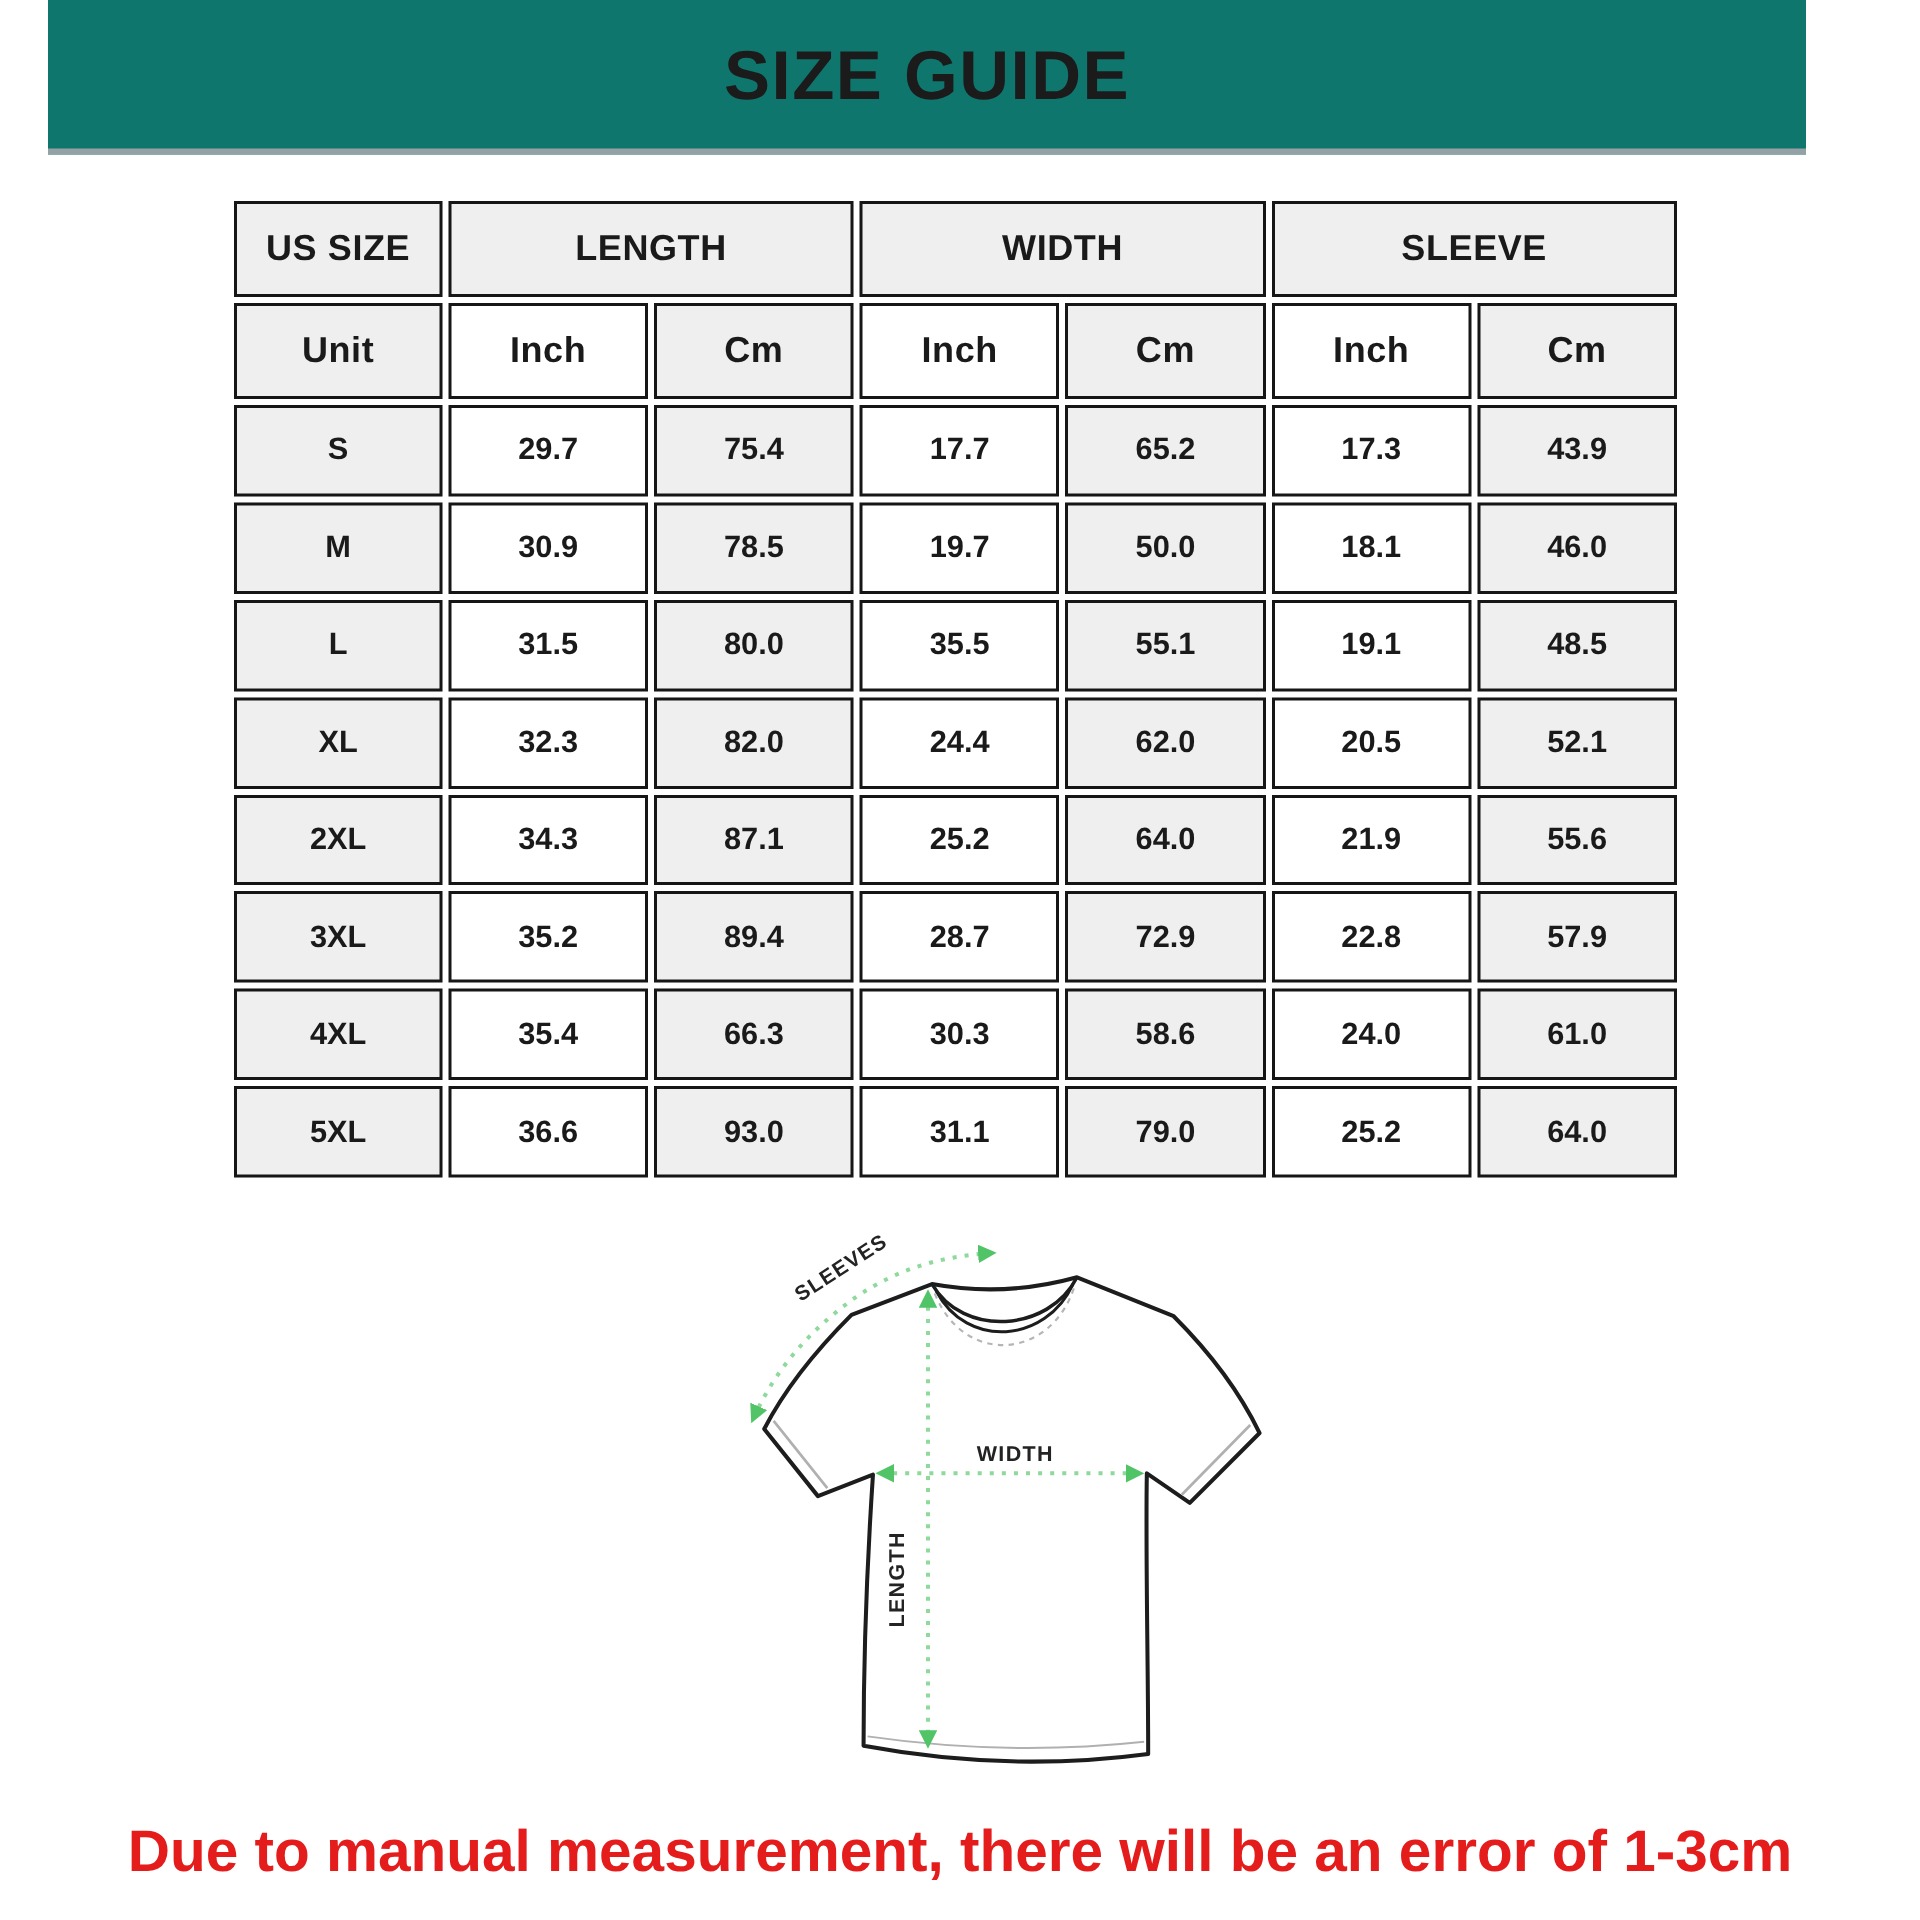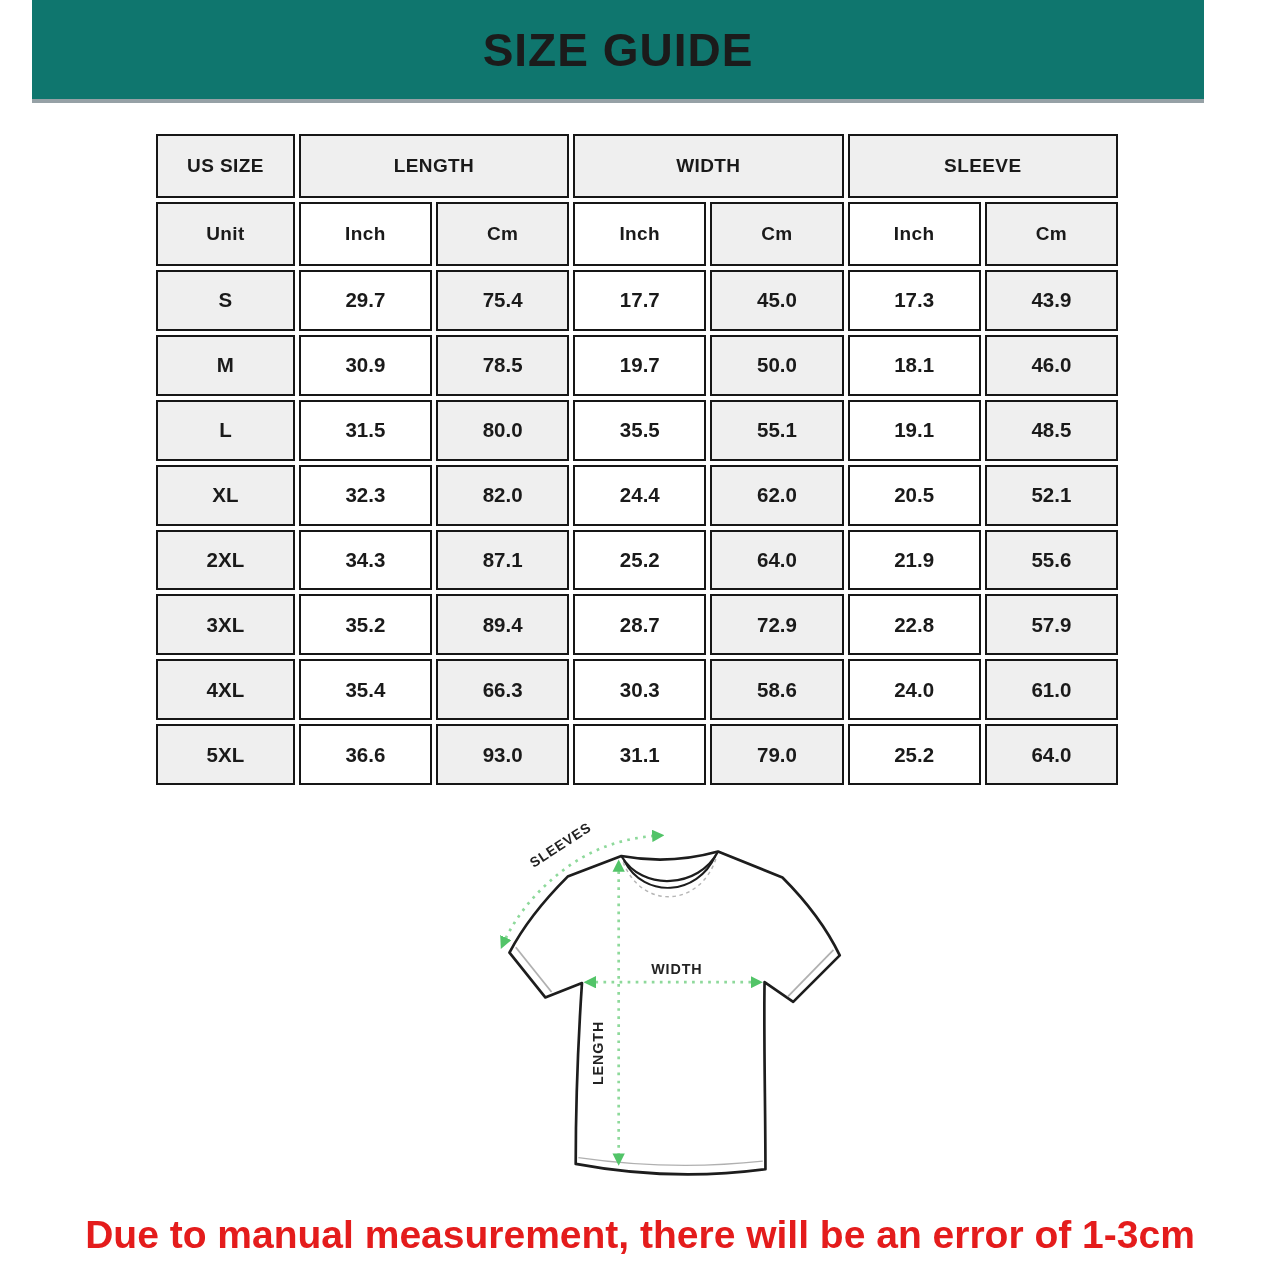--- a/index.html
+++ b/index.html
@@ -24,21 +24,21 @@
   }
   table{
     width:100%;height:100%;
     border-collapse:separate;border-spacing:4px;table-layout:fixed;
   }
   th,td{
     border:2.6px solid #161616;
     text-align:center;vertical-align:middle;
     background:#ffffff;color:#1a1a1a;font-weight:bold;padding:0;
   }
-  thead th{font-size:19px;letter-spacing:.4px;height:60px;}
+  thead th{font-size:24px;letter-spacing:.4px;height:60px;}
   tbody td{font-size:20.5px;}
   .shade{background:#efefef;}
   
   .shirt{
     position:absolute;left:488px;top:812px;width:358px;height:378px;
   }
   .shirt text{
     font-family:"Liberation Sans", sans-serif;
     font-weight:bold;fill:#232323;
   }
@@ -82,21 +82,21 @@
         <th>Inch</th>
         <th class="shade">Cm</th>
       </tr>
     </thead>
     <tbody id="size-rows">
         <tr>
           <td class="shade">S</td>
           <td>29.7</td>
           <td class="shade">75.4</td>
           <td>17.7</td>
-          <td class="shade">45.0</td>
+          <td class="shade">65.2</td>
           <td>17.3</td>
           <td class="shade">43.9</td>
         </tr>
         <tr>
           <td class="shade">M</td>
           <td>30.9</td>
           <td class="shade">78.5</td>
           <td>19.7</td>
           <td class="shade">50.0</td>
           <td>18.1</td>

